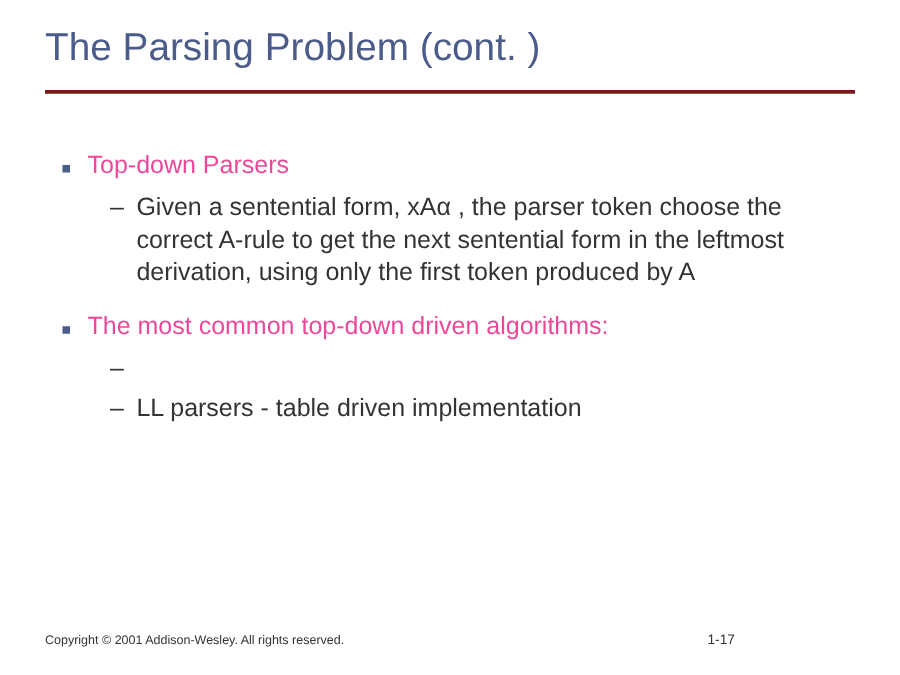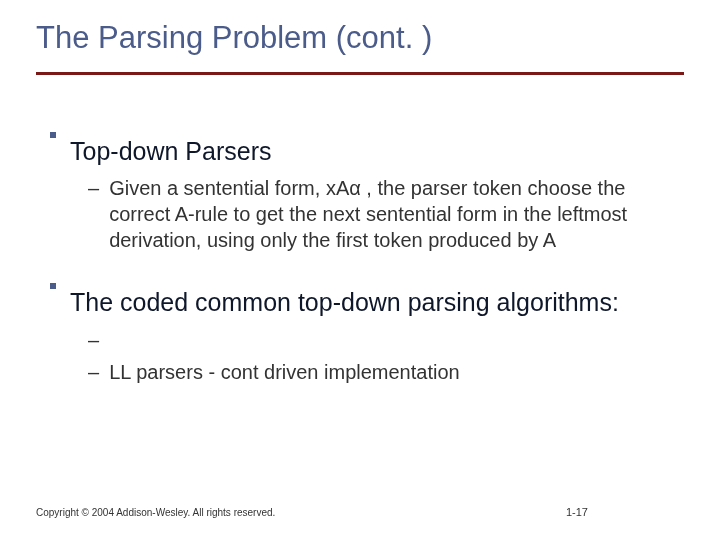--- a/index.html
+++ b/index.html
@@ -49,24 +49,23 @@
   .bullet-l1 .dot {
     width: 6px;
     height: 6px;
     background: #4B5B8A;
     border-radius: 0;
     margin-top: 12px;
     margin-right: 14px;
     flex: 0 0 auto;
   }
   .bullet-l1 .txt {
-    font-size: 25px;
-    color: #0f172a;
+    font-size: 20px;
+    color: #ec4899;
     line-height: 1.25;
-    margin-top: 16px;
   }
   .bullet-l2 {
     display: flex;
     align-items: flex-start;
     margin-left: 38px;
     margin-bottom: 6px;
   }
   .bullet-l2 .dash {
     font-size: 20px;
     color: #333;
@@ -115,29 +114,29 @@
       </div>
       <div class="bullet-l2">
         <div class="dash">–</div>
         <div class="txt">Given a sentential form, xAα , the parser token choose the correct A-rule to get the next sentential form in the leftmost derivation, using only the first token produced by A</div>
       </div>
     </div>
 
     <div class="group">
       <div class="bullet-l1">
         <div class="dot"></div>
-        <div class="txt">The coded common top-down parsing algorithms:</div>
+        <div class="txt">The most common top-down driven algorithms:</div>
       </div>
       <div class="bullet-l2">
         <div class="dash">–</div>
       </div>
       <div class="bullet-l2">
         <div class="dash">–</div>
-        <div class="txt">LL parsers - cont driven implementation</div>
+        <div class="txt">LL parsers - table driven implementation</div>
       </div>
     </div>
 
   </div>
 
-  <div class="footer-left">Copyright © 2004 Addison-Wesley. All rights reserved.</div>
+  <div class="footer-left">Copyright © 2001 Addison-Wesley. All rights reserved.</div>
   <div class="footer-right">1-17</div>
 
 </div>
 
 </body></html>

